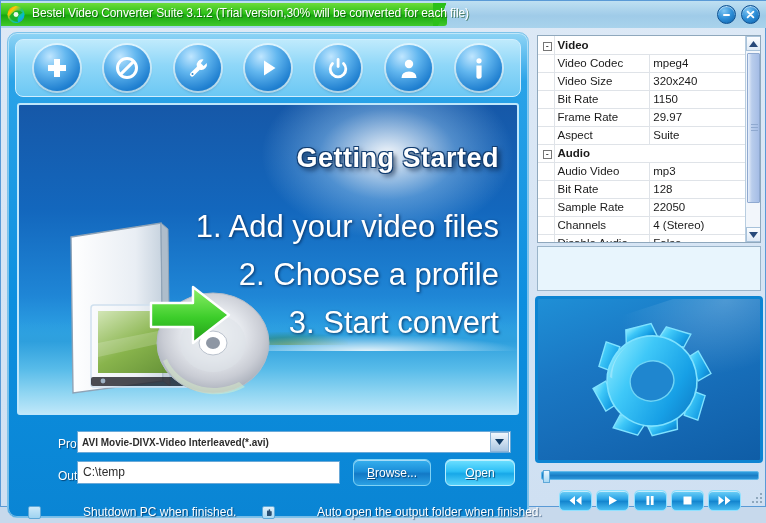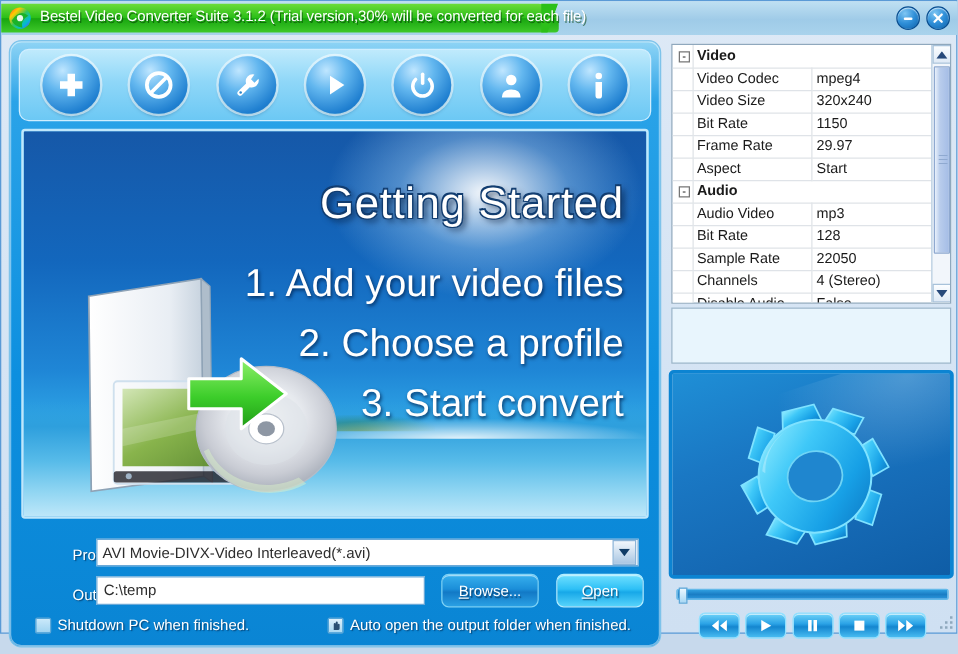--- a/index.html
+++ b/index.html
@@ -95,21 +95,21 @@
     position:absolute; left:40%; bottom:62px; width:60%; height:16px;
     background: radial-gradient(ellipse at 50% 100%, rgba(255,255,255,.85) 0%, rgba(255,255,255,0) 72%);
   }
   #splash .isle {
     position:absolute; left:42%; bottom:68px; width:24%; height:13px;
     background: radial-gradient(ellipse at 50% 100%, #2e7a3a 0%, rgba(46,122,58,0) 75%);
     opacity:.8;
   }
   #gs-title {
     position:absolute; right:18px; top:38px;
-    font-size:35px; font-weight:normal; color:#ffffff;
+    font-size:27px; font-weight:bold; color:#ffffff;
     letter-spacing:.5px;
     text-shadow: 1px 1px 0 #123d70, -1px 1px 0 #123d70, 1px -1px 0 #123d70, -1px -1px 0 #123d70, 3px 3px 5px rgba(0,25,60,.8);
   }
   .gs-step {
     position:absolute; right:18px;
     font-size:31px; color:#ffffff;
     text-shadow: 1px 1px 3px rgba(0,35,80,.85);
     white-space:nowrap;
   }
   #gs1 { top:104px; }
@@ -127,22 +127,22 @@
   }
   #lbl-profile { left:18px; top:404px; }
   #lbl-output  { left:18px; top:436px; }
 
   #profile-combo {
     position:absolute; left:69px; top:398px; width:434px; height:22px;
     background:#ffffff; border:1px solid #6aa9d8;
     display:flex; align-items:center;
   }
   #profile-value {
-    flex:1; padding-left:4px; font-size:12px; color:#2d2d2d;
-    white-space:nowrap; overflow:hidden;
+    flex:1; padding-left:4px; font-size:10px; color:#2d2d2d;
+    white-space:nowrap; overflow:hidden;font-weight:bold;
   }
   #profile-arrow {
     width:19px; height:20px; margin-right:1px;
     background: linear-gradient(180deg,#f2f7fc 0%, #cfe0f0 48%, #a9c6e2 100%);
     border:1px solid #8bb4d8;
     display:flex; align-items:center; justify-content:center; cursor:pointer;
   }
   #output-input {
     position:absolute; left:69px; top:428px; width:263px; height:23px;
     background:#ffffff; border:1px solid #6aa9d8;
@@ -163,21 +163,21 @@
   }
   #btn-open {
     left:437px; width:70px;
     background: linear-gradient(180deg,#6fe0ff 0%, #2ec0f6 45%, #17a8e8 55%, #56d3fb 100%);
     border-color:#b4eeff;
   }
   .aqua-btn u { text-decoration: underline; }
 
   
   .chk-wrap {
-    position:absolute; top:460px; display:flex; align-items:center; cursor:pointer;
+    position:absolute; top:472px; display:flex; align-items:center; cursor:pointer;gap:37px;
   }
   #chk1-wrap { left:20px; }
   #chk2-wrap { left:254px;text-align:right; }
   .chk-box {
     width:13px; height:13px; margin-right:5px;
     background: linear-gradient(180deg,#cbe9fa 0%, #9fd3f0 100%);
     border:1px solid #5ea8d8;
     border-radius:2px; position:relative;
   }
   .chk-box.hand {
@@ -484,21 +484,21 @@
           <td class="val">1150</td>
         </tr>
         <tr>
           <td class="exp"></td>
           <td class="key">Frame Rate</td>
           <td class="val">29.97</td>
         </tr>
         <tr>
           <td class="exp"></td>
           <td class="key">Aspect</td>
-          <td class="val">Start</td>
+          <td class="val">Suite</td>
         </tr>
 
         <tr>
           <td class="exp">
             <span class="expander">-</span>
           </td>
           <td class="cat" colspan="2">Audio</td>
         </tr>
         <tr>
           <td class="exp"></td>

